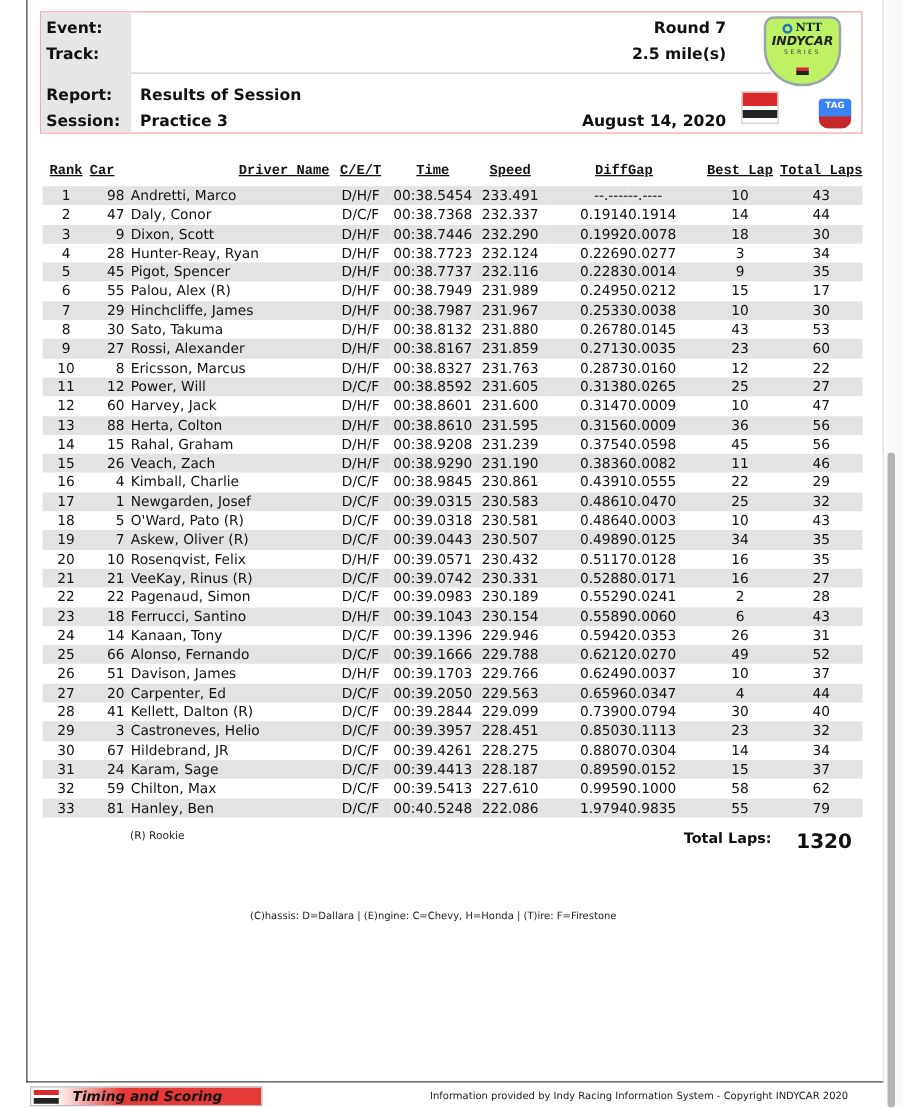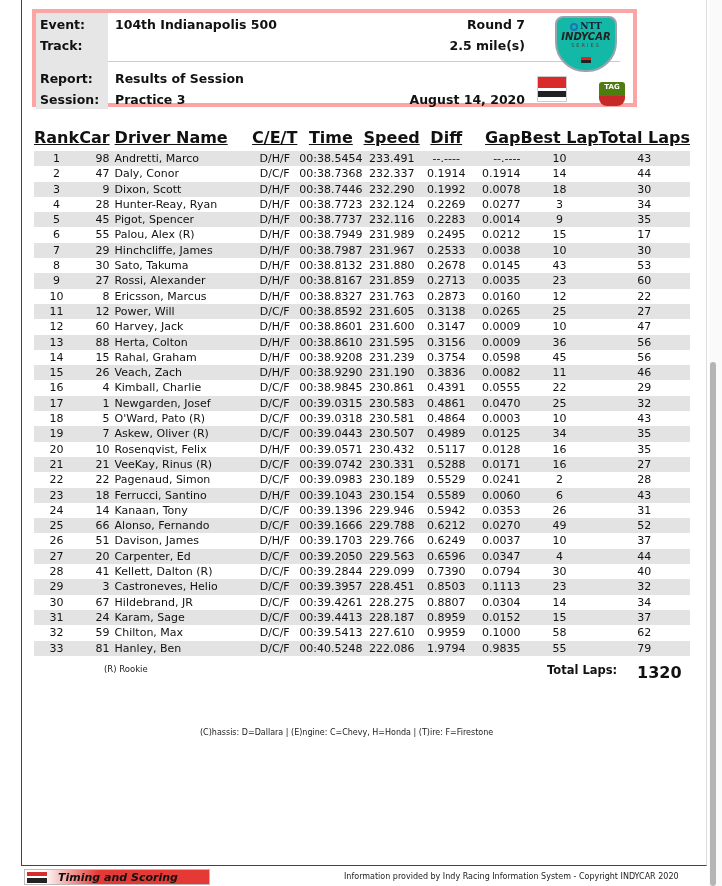--- a/index.html
+++ b/index.html
@@ -9,84 +9,84 @@
     font-family: "DejaVu Sans", sans-serif;
     color: #111;
   }
   .page-frame {
     position: absolute; left: 21px; top: 0; width: 686px; height: 866px;
     border-left: 1px solid #444; border-right: 1px solid #ddd; border-bottom: 1px solid #444;
     box-sizing: border-box;
   }
   
   .header-box {
-    position: absolute; left: 32px; top: 9px; width: 605px; height: 98px;
-    border: 4px solid #fca5a5; box-sizing: border-box;
+    position: absolute; left: 32px; top: 9px; width: 658px; height: 98px;
+    border: 1px solid #fca5a5; box-sizing: border-box;
     background: #fff;
   }
   .hdr-labels {
     position: absolute; left: 0; top: 0; width: 72px; height: 96px;
     background: #e6e6e6;
   }
   .hdr-row {
     position: absolute; font-weight: bold; font-size: 12.5px; line-height: 19px;
     white-space: nowrap;
   }
   .hdr-sep {
     position: absolute; left: 72px; top: 48px; width: 512px; height: 1px; background: #ccc;
   }
   .hdr-label { left: 4px; }
   .hdr-value { left: 79px; }
   .hdr-right { right: 108px; text-align: right; }
   .logos { position: absolute; right: 4px; top: 3px; width: 96px; height: 90px; }
   .ntt-badge {
     position: absolute; left: 22px; top: 0; width: 62px; height: 56px;
     border: 2px solid #9aa3ad; border-radius: 8px 8px 30px 30px; box-sizing: border-box;
-    background: #14b8a6; text-align: center;
+    background: #bef264; text-align: center;
   }
   .ntt-line { font-family: "DejaVu Serif", serif; font-weight: bold; font-size: 9px; color: #123; margin-top: 3px; }
   .ntt-circle { display: inline-block; width: 8px; height: 8px; border: 2px solid #1e73be; border-radius: 50%; vertical-align: -2px; margin-right: 2px; box-sizing: border-box; }
   .indy-line { font-weight: bold; font-style: italic; font-size: 10px; color: #222; line-height: 11px; }
   .series-line { font-size: 5px; letter-spacing: 2px; color: #444; line-height: 6px; }
   .mini-flag { display: inline-block; width: 10px; height: 6px; background: linear-gradient(#d62828 50%, #222 50%); margin-top: 2px; }
   .indycar-logo {
     position: absolute; left: 4px; top: 60px; width: 30px; height: 26px;
     background: linear-gradient(180deg, #d92b2b 0 45%, #fff 45% 60%, #222 60% 85%, #fff 85%);
     border: 1px solid #ccc; box-sizing: border-box;
   }
   .tag-logo {
     position: absolute; left: 66px; top: 66px; width: 26px; height: 24px;
-    background: #4d7c0f; border-radius: 3px 3px 8px 8px; color: #fff;
+    background: #3b82f6; border-radius: 3px 3px 8px 8px; color: #fff;
     font-size: 7px; font-weight: bold; text-align: center; line-height: 10px;
     border-bottom: 10px solid #c62828; box-sizing: border-box;
   }
 
   
   .results {
     position: absolute; left: 34px; top: 128px; width: 656px;
     border-collapse: collapse; font-size: 11px;
   }
   .results th {
-    font-size: 16px; font-weight: bold; text-decoration: underline;
-    padding: 0 0 4px 0; white-space: nowrap; height: 17px;
+    font-size: 11px; font-weight: bold; text-decoration: underline;
+    padding: 0 0 4px 0; white-space: nowrap; height: 17px; font-family: Liberation Mono, monospace;
   }
   .results td { height: 15.3px; padding: 0; white-space: nowrap; line-height: 15.3px; }
   .results tbody tr:nth-child(odd) td { background: #e3e3e3; }
   .c-rank { width: 38px; text-align: center; }
   .c-car { width: 28px; text-align: right; padding-right: 5px !important; }
   .c-driver { width: 160px; text-align: left; }
   .c-cet { width: 50px; text-align: center; }
   .c-time { width: 66px; text-align: center; }
   .c-speed { width: 58px; text-align: center; }
-  .c-diff { width: 66px; text-align: center; }
-  .c-gap { width: 58px; text-align: right; }
+  .c-diff { width: 66px; text-align: right; }
+  .c-gap { width: 58px; text-align: left; }
   .c-best { width: 64px; text-align: center; }
   .c-total { width: 66px; text-align: center; }
   th.c-car, th.c-driver { text-align: left; }
-  th.c-driver { padding-left: 0; }
+  th.c-driver { padding-left: 0; text-align: right; }
 
   .rookie-note { position: absolute; left: 104px; top: 664px; font-size: 8.5px; color: #222; }
   .total-label { position: absolute; left: 547px; top: 663px; font-size: 11.5px; font-weight: bold; }
   .total-value { position: absolute; left: 637px; top: 663px; font-size: 16px; font-weight: bold; }
   .legend-line { position: absolute; left: 200px; top: 728px; font-size: 8px; color: #222; white-space: nowrap; }
 
   
   .footer-logo {
     position: absolute; left: 24px; top: 869px; width: 186px; height: 16px;
     background: linear-gradient(90deg, #fff 0 10%, #e53935 40%, #e53935 100%);
@@ -112,21 +112,20 @@
 </style>
 </head>
 <body>
 
 <div class="page-frame"></div>
 
 <div class="header-box">
   <div class="hdr-labels"></div>
   <div class="hdr-sep"></div>
   <div class="hdr-row hdr-label" style="top:2px">Event:</div>
-  <div class="hdr-row hdr-value" style="top:2px">104th Indianapolis 500</div>
   <div class="hdr-row hdr-label" style="top:23px">Track:</div>
   <div class="hdr-row hdr-label" style="top:56px">Report:</div>
   <div class="hdr-row hdr-value" style="top:56px">Results of Session</div>
   <div class="hdr-row hdr-label" style="top:77px">Session:</div>
   <div class="hdr-row hdr-value" style="top:77px">Practice 3</div>
 
   <div class="hdr-row hdr-right" style="top:2px">Round 7</div>
   <div class="hdr-row hdr-right" style="top:23px">2.5 mile(s)</div>
   <div class="hdr-row hdr-right" style="top:77px">August 14, 2020</div>
 

